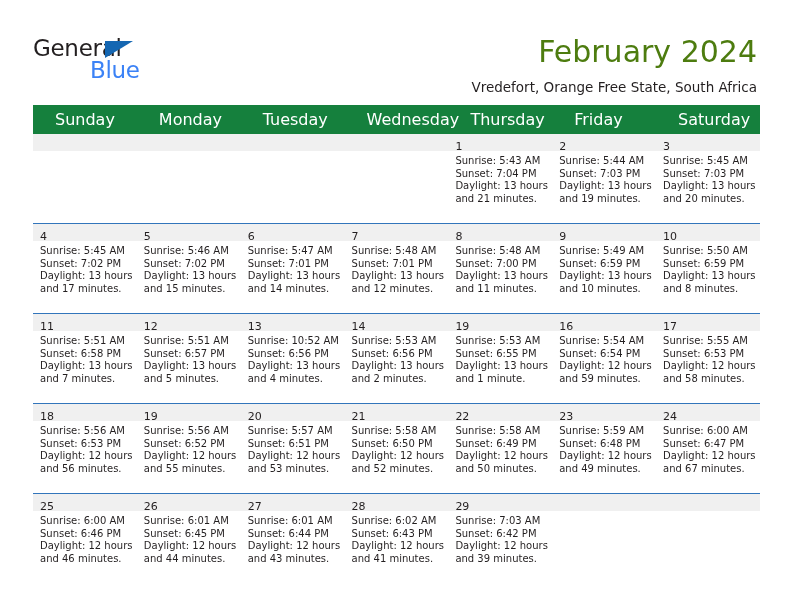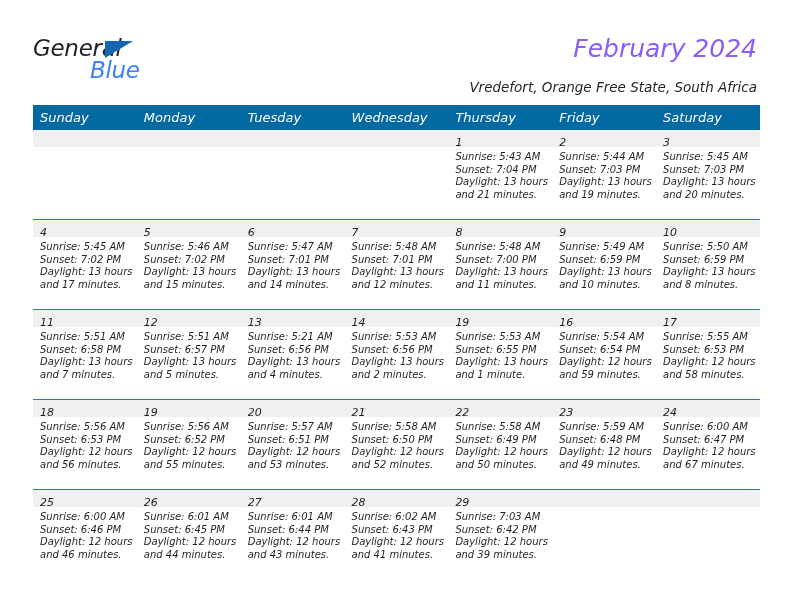--- a/index.html
+++ b/index.html
@@ -12,21 +12,20 @@
     height: 612px;
     font-family: "Liberation Sans", sans-serif;
     color: #231f20;
     overflow: hidden;
   }
   .page {
     position: relative;
     width: 792px;
     height: 612px;
     box-sizing: border-box;
-    font-style: italic;
   }
 
   
   .header {
     position: absolute;
     left: 0;
     top: 0;
     width: 792px;
     height: 104px;
   }
@@ -65,22 +64,22 @@
     letter-spacing: -0.3px;
     color: #3b82f6;
     font-family: "DejaVu Sans", sans-serif;
     font-weight: 400;
     line-height: 24px;
   }
   .title {
     position: absolute;
     right: 35px;
     top: 34px;
-    font-size: 25px;
-    color: #8b5cf6;
+    font-size: 30px;
+    color: #4d7c0f;
     font-family: "DejaVu Sans", sans-serif;
     text-align: right;
     white-space: nowrap;
   }
   .subtitle {
     position: absolute;
     right: 35px;
     top: 79px;
     font-size: 13.5px;
     color: #231f20;
@@ -93,26 +92,26 @@
     position: absolute;
     left: 33px;
     top: 105px;
     width: 727px;
     border-collapse: collapse;
     table-layout: fixed;
   }
   .calendar col { width: 103.857px; }
 
   thead th {
-    background: #0369a1;
+    background: #15803d;
     color: #ffffff;
-    font-size: 13px;
+    font-size: 16px;
     font-weight: normal;
     text-align: left;
-    padding: 5px 0 5px 7px;
+    padding: 5px 0 5px 22px;
     height: 9px;
     font-family: "DejaVu Sans", sans-serif;
     vertical-align: middle;
   }
 
   tbody td {
     vertical-align: top;
     padding: 0;
     height: 89px;
     border-top: 1px solid #3275bb;
@@ -340,21 +339,21 @@
                 <div>Sunset: 6:57 PM</div>
                 <div>Daylight: 13 hours</div>
                 <div>and 5 minutes.</div>
               </div>
             </div>
           </td>
           <td>
             <div class="cell">
               <div class="daynum-band"><span class="daynum">13</span></div>
               <div class="info">
-                <div>Sunrise: 5:21 AM</div>
+                <div>Sunrise: 10:52 AM</div>
                 <div>Sunset: 6:56 PM</div>
                 <div>Daylight: 13 hours</div>
                 <div>and 4 minutes.</div>
               </div>
             </div>
           </td>
           <td>
             <div class="cell">
               <div class="daynum-band"><span class="daynum">14</span></div>
               <div class="info">

